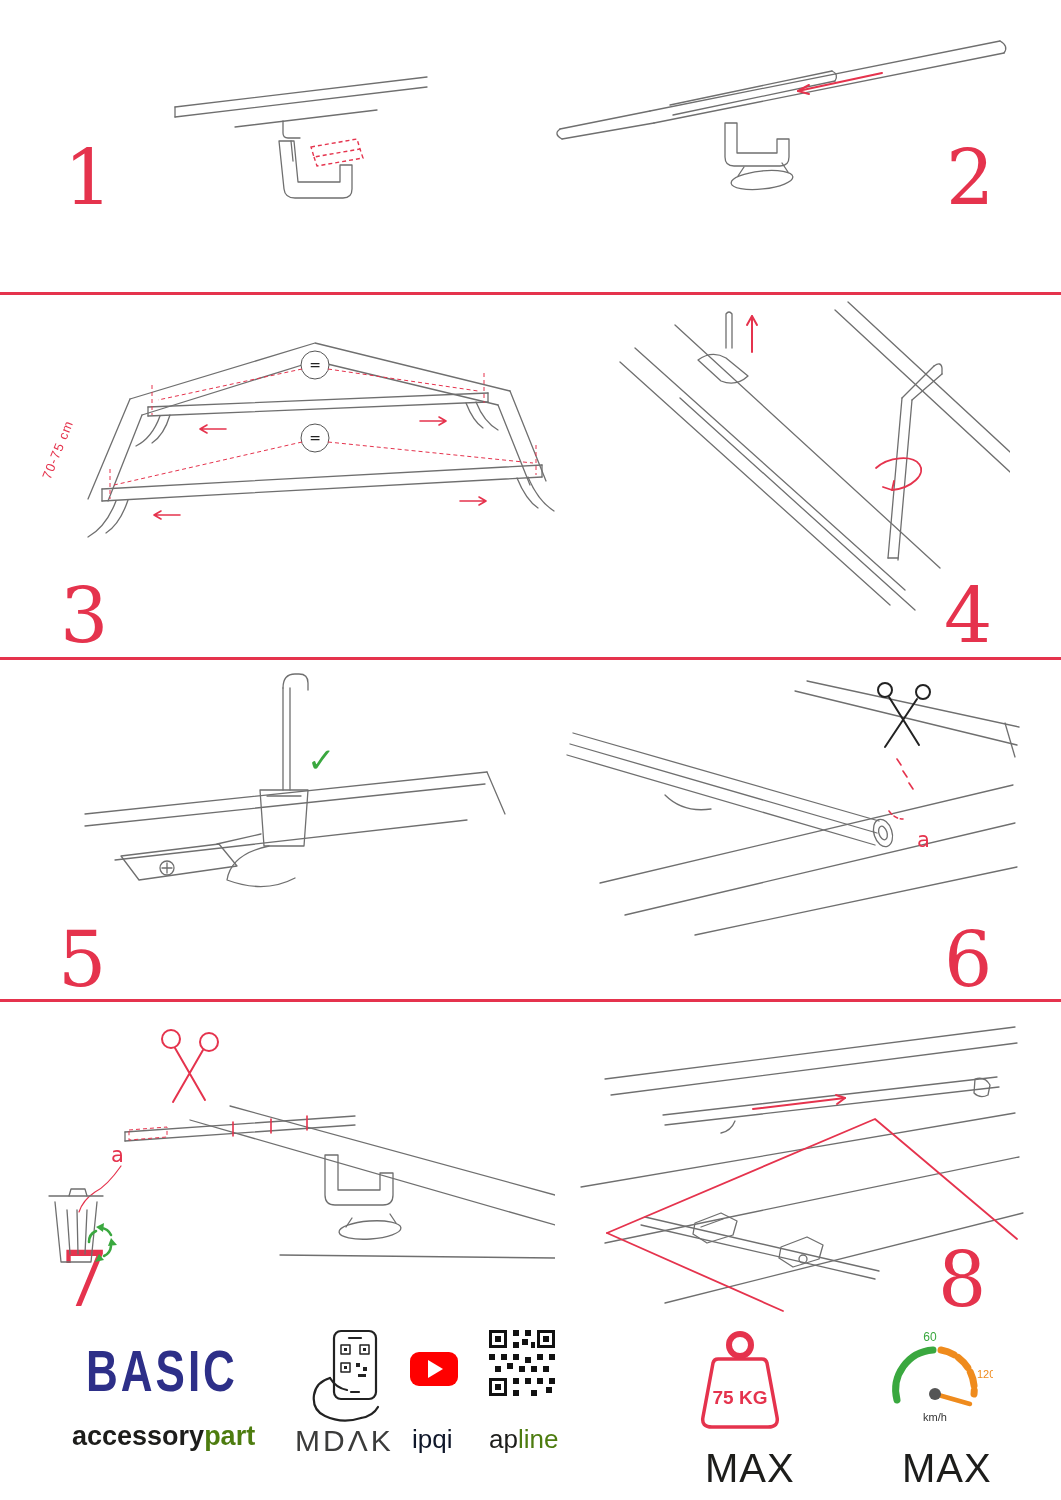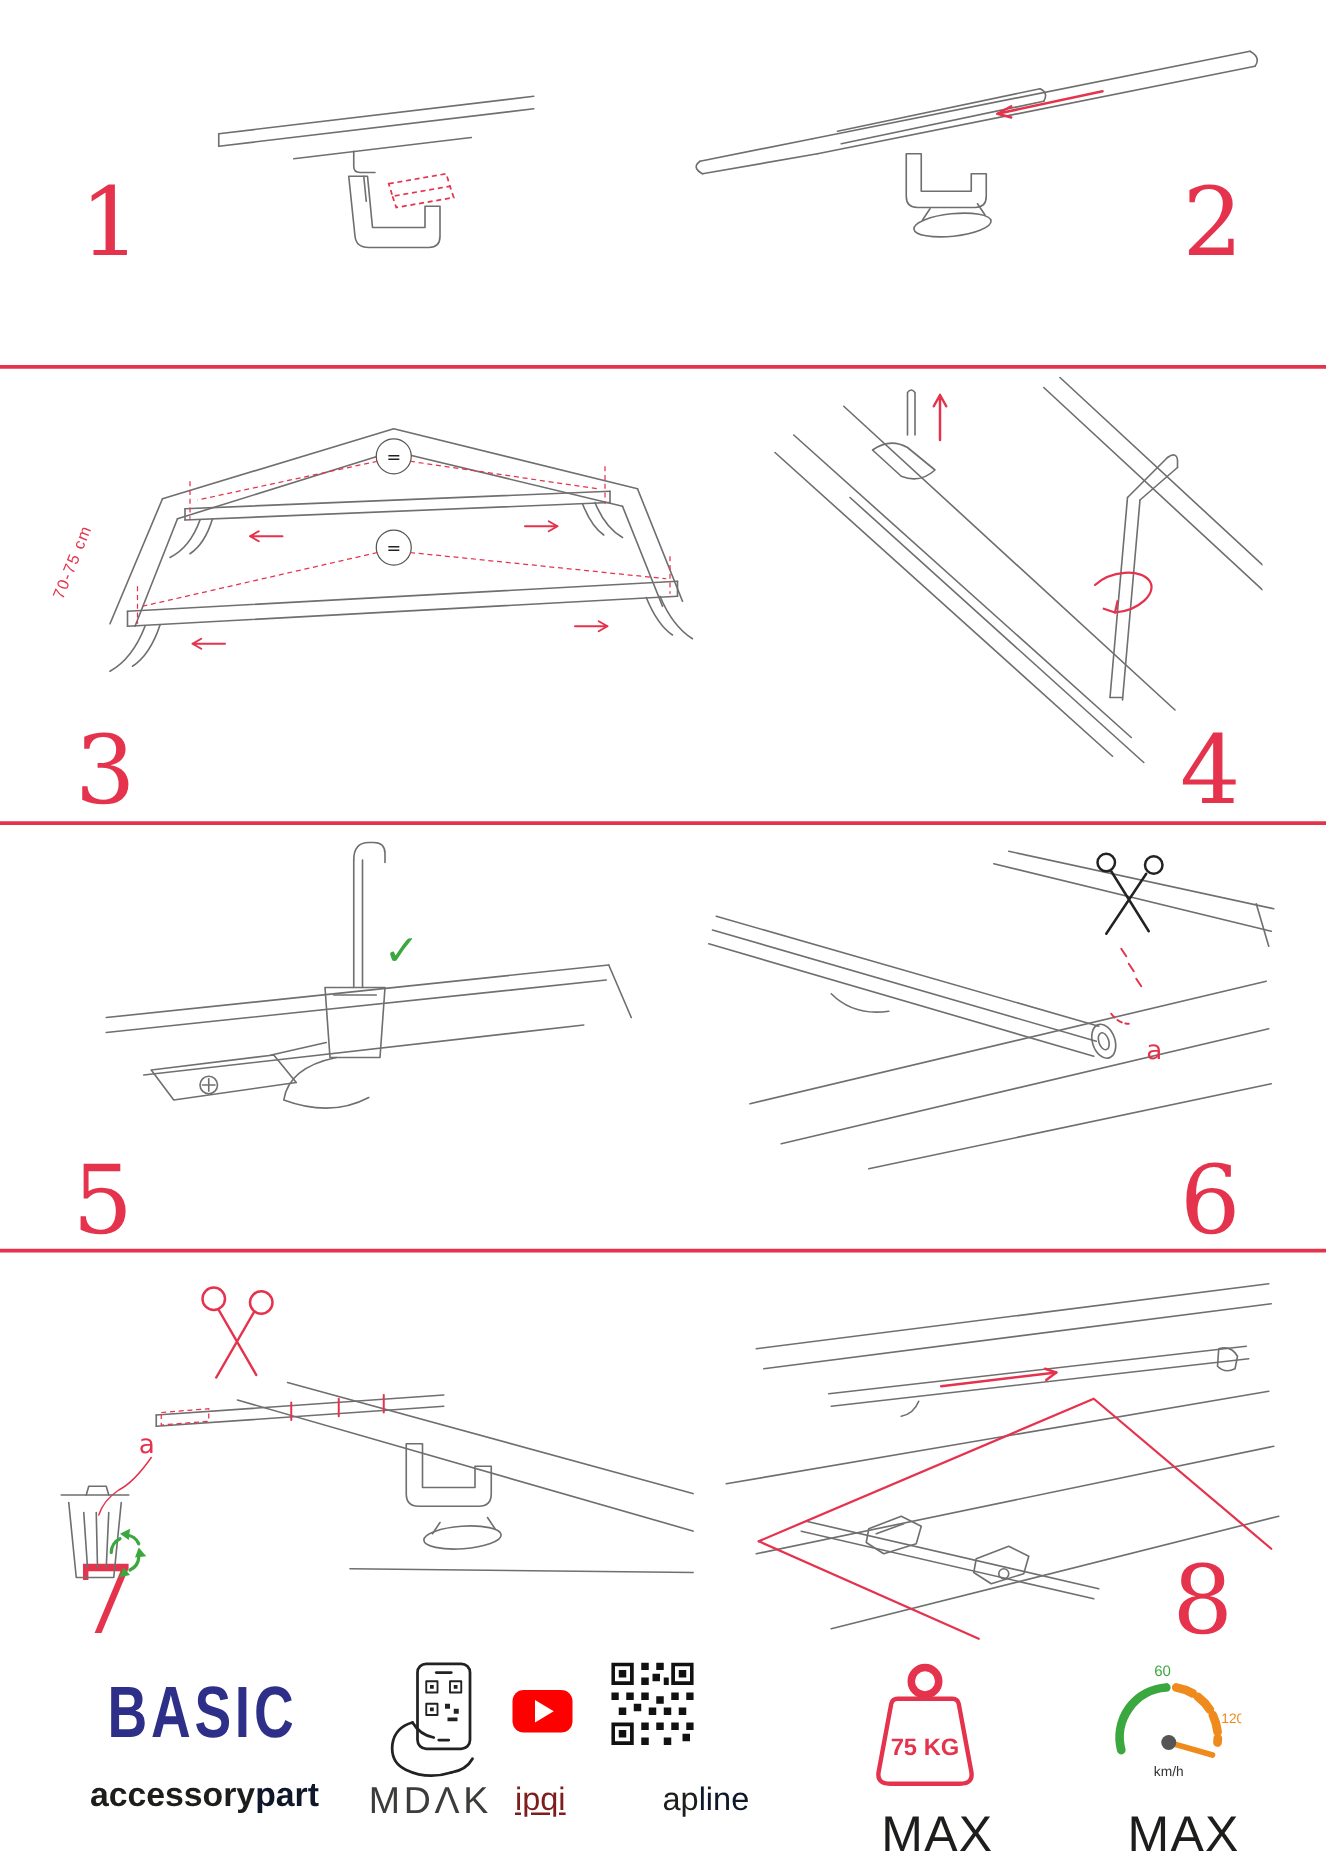--- a/index.html
+++ b/index.html
@@ -27,24 +27,24 @@
     position:absolute; left:16px; top:168px; color:#e5334d; font-size:13px;
     letter-spacing:1px; transform:rotate(-68deg); transform-origin:left center;
     white-space:nowrap;
   }
   
   .brand-title {
     position:absolute; left:86px; top:1338px; font-size:44px; font-weight:bold;
     color:#2d2f88; letter-spacing:3px; transform:scale(1.0,1.32); transform-origin:left top;
   }
   .brand-sub { position:absolute; left:72px; top:1421px; font-size:27px; font-weight:bold; color:#1d1d1b; }
-  .red-txt { color:#0f172a; }
+  .red-txt { color:#4d7c0f; }
   .mdak   { position:absolute; left:295px; top:1424px; font-size:30px; color:#3c3c3b; letter-spacing:3px; font-weight:500; }
-  .ipqi   { position:absolute; left:412px; top:1424px; font-size:26px; color:#7f1d1d; font-weight:500;text-decoration:underline; }
-  .apline { position:absolute; left:489px; top:1424px; font-size:26px; color:#1d1d1b; font-weight:500;margin-left:41px; }
+  .ipqi   { position:absolute; left:412px; top:1424px; font-size:26px; color:#0f172a; font-weight:500; }
+  .apline { position:absolute; left:489px; top:1424px; font-size:26px; color:#1d1d1b; font-weight:500; }
   .max-label { position:absolute; font-size:40px; color:#1d1d1b; letter-spacing:1px; font-weight:500; }
   .yt-badge {
     position:absolute; left:410px; top:1352px; width:48px; height:34px;
     background:#ff0000; border-radius:9px;
   }
   .yt-badge .play {
     position:absolute; left:18px; top:8px; width:0; height:0;
     border-left:15px solid #fff; border-top:9px solid transparent; border-bottom:9px solid transparent;
   }
 </style>

